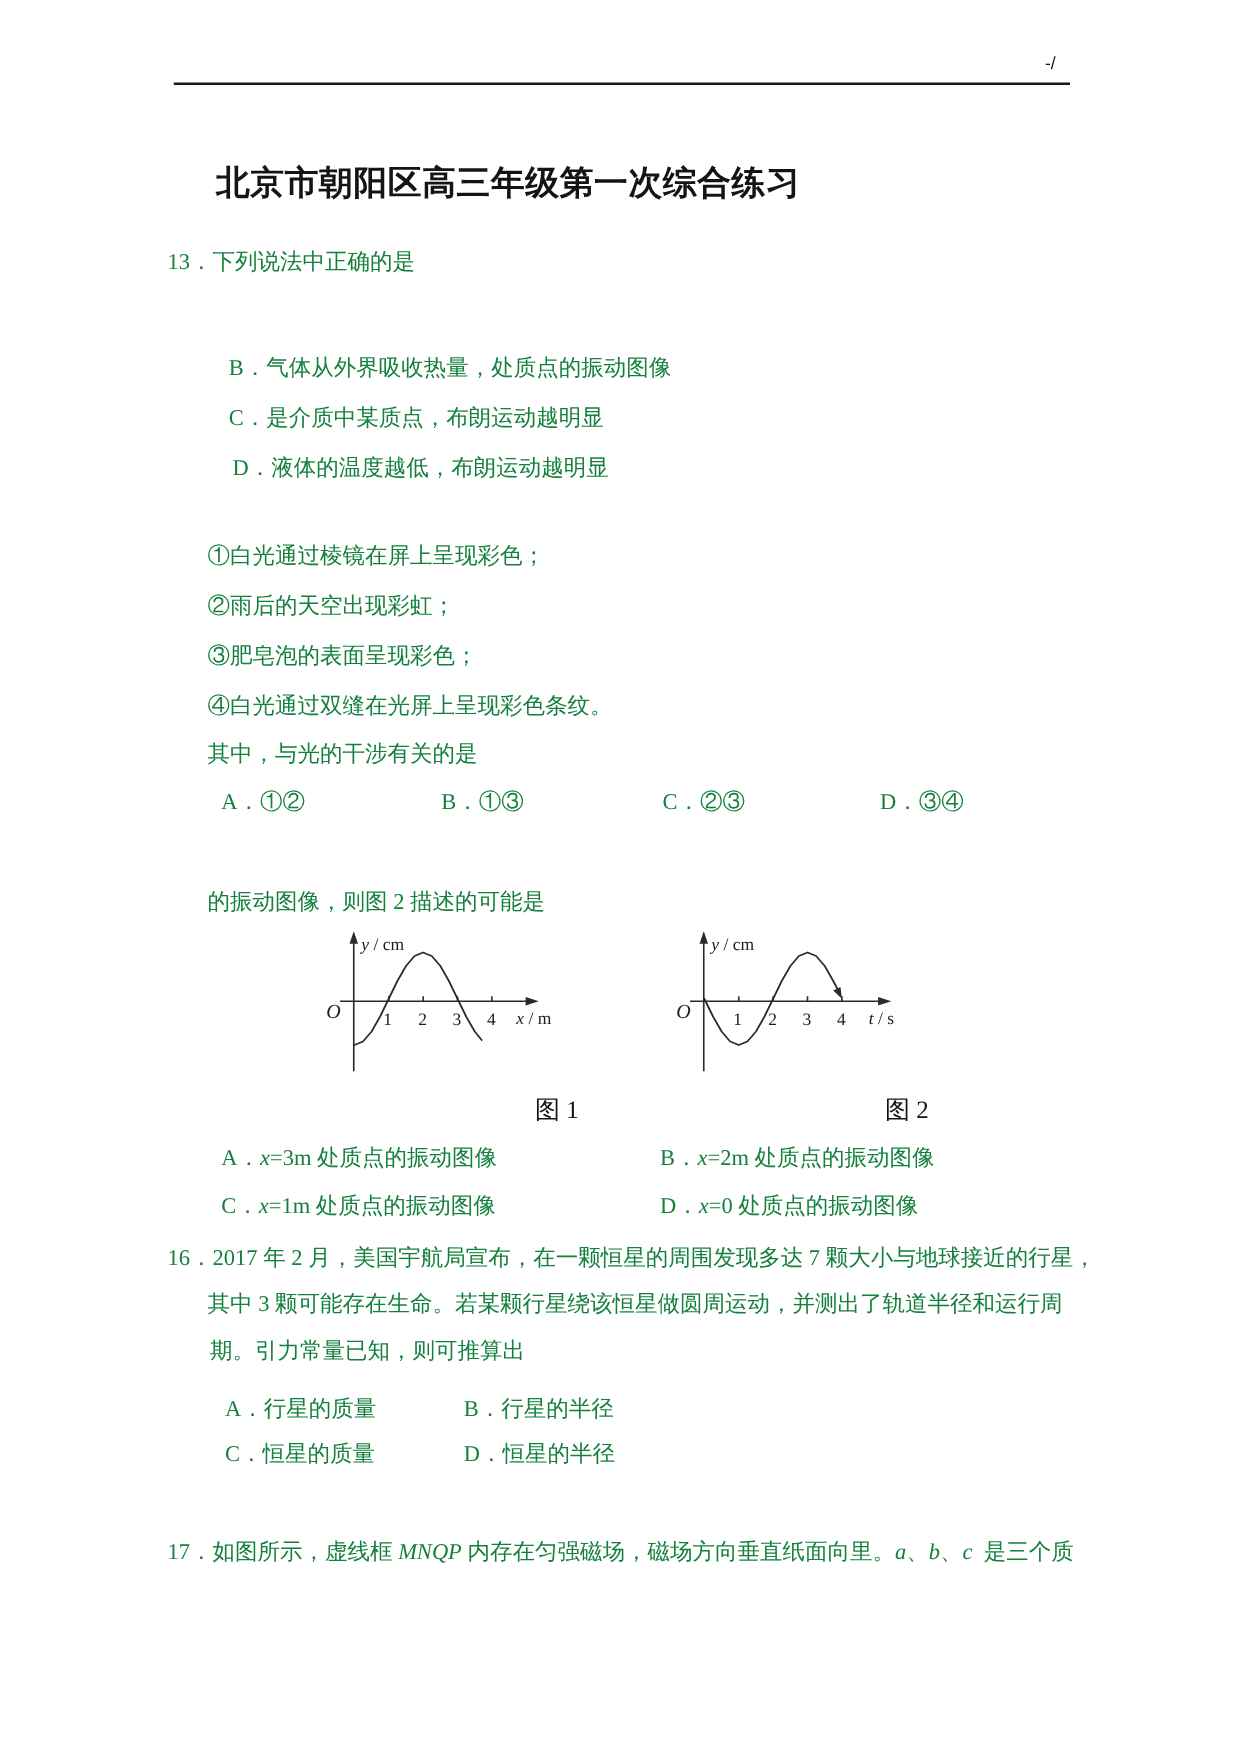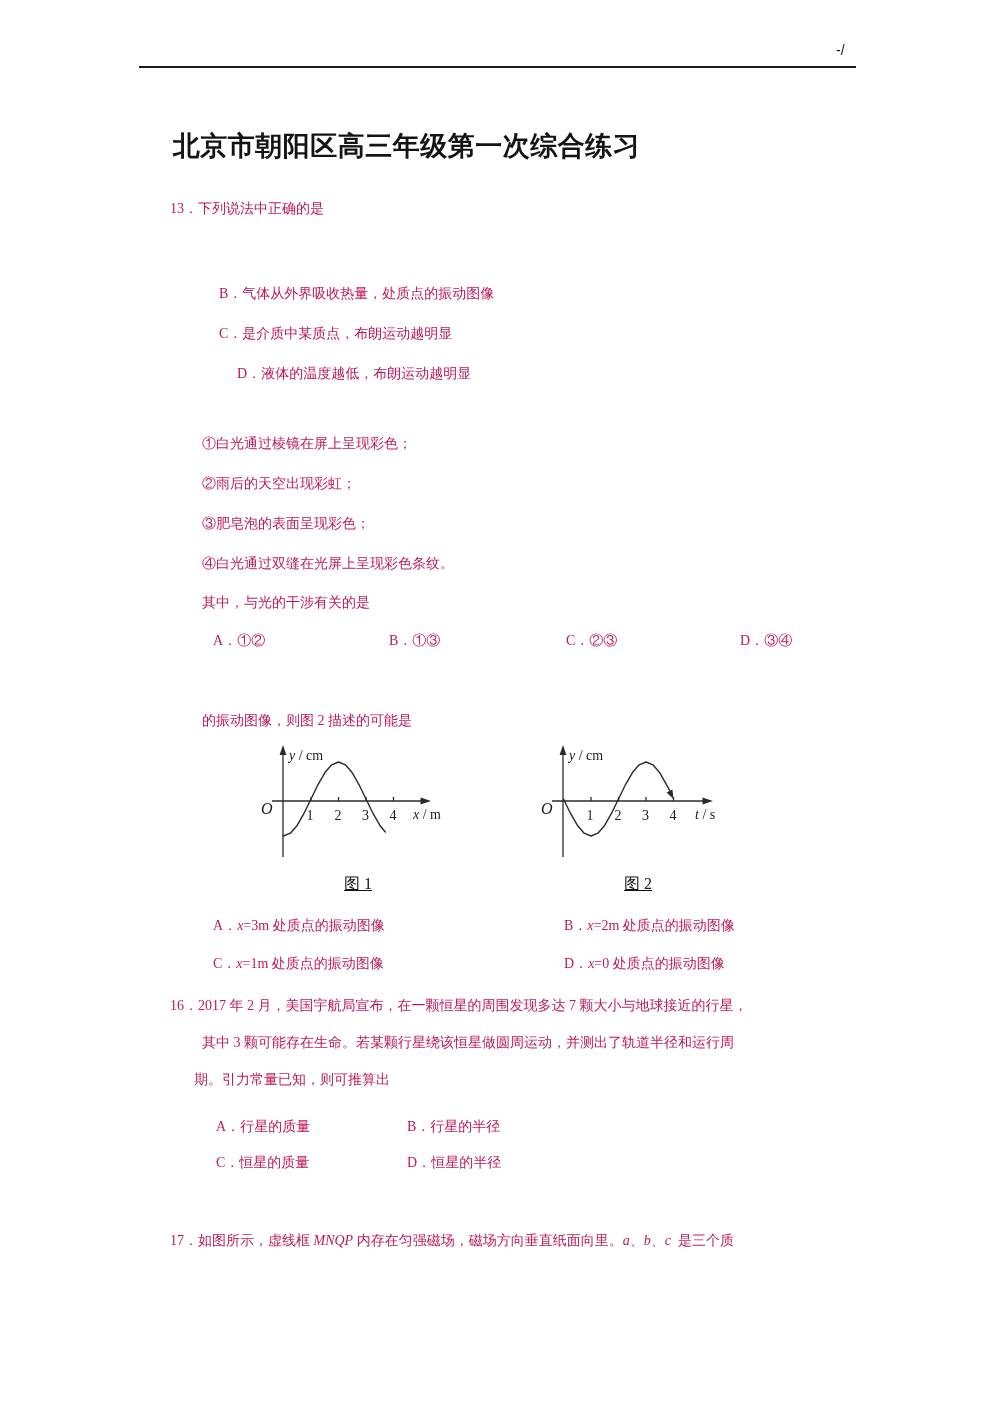--- a/index.html
+++ b/index.html
@@ -6,25 +6,24 @@
   .page{
     position:relative;
     width:993px;height:1404px;
     background:#ffffff;
     font-family:"Liberation Serif","DejaVu Serif",serif;
     color:#141414;
     overflow:hidden;
   }
   .line{
     position:absolute;
-    font-size:14px;
+    font-size:18px;
     line-height:22px;
     white-space:pre;
-    color:#be185d;
-    margin-left:36px;
+    color:#15803d;
   }
   .it{font-style:italic;}
   .title{
     position:absolute;
     top:128px;left:0;width:813px;
     text-align:center;
     font-size:27px;
     font-weight:bold;
     letter-spacing:0.5px;
     white-space:pre;
@@ -47,40 +46,39 @@
     font-family:"Liberation Serif","DejaVu Serif",serif;
     font-size:14px;
     fill:#1c1c1c;
     white-space:pre;
   }
   .fig .axis{stroke:#2a2a2a;stroke-width:1.3;fill:none;}
   .fig .curve{stroke:#2a2a2a;stroke-width:1.4;fill:none;stroke-linejoin:round;stroke-linecap:round;}
   .fig .head{fill:#2a2a2a;stroke:none;}
   .caption{
     position:absolute;width:210px;
-    text-align:center;
-    font-size:16px;
+    text-align:right;
+    font-size:20px;
     white-space:pre;
-    text-decoration:underline;
   }
 </style>
 </head>
 <body>
 
 <div class="page">
 
   <div class="corner">-/</div>
   <div class="hr"></div>
 
   <div class="title">北京市朝阳区高三年级第一次综合练习</div>
 
   <div class="line" style="top:198px;left:134px"><span>13．</span><span>下列说法中正确的是</span></div>
   <div class="line" style="top:283px;left:183px"><span>B．</span><span>气体从外界吸收热量，处质点的振动图像</span></div>
   <div class="line" style="top:323px;left:183px"><span>C．</span><span>是介质中某质点，布朗运动越明显</span></div>
-  <div class="line" style="top:363px;left:201px"><span>D．</span><span>液体的温度越低，布朗运动越明显</span></div>
+  <div class="line" style="top:363px;left:186px"><span>D．</span><span>液体的温度越低，布朗运动越明显</span></div>
 
   <div class="line" style="top:433px;left:166px">①白光通过棱镜在屏上呈现彩色；</div>
   <div class="line" style="top:473px;left:166px">②雨后的天空出现彩虹；</div>
   <div class="line" style="top:513px;left:166px">③肥皂泡的表面呈现彩色；</div>
   <div class="line" style="top:553px;left:166px">④白光通过双缝在光屏上呈现彩色条纹。</div>
   <div class="line" style="top:592px;left:166px">其中，与光的干涉有关的是</div>
   <div class="line" style="top:630px;left:177px"><span>A．</span><span>①②</span></div>
   <div class="line" style="top:630px;left:353px"><span>B．</span><span>①③</span></div>
   <div class="line" style="top:630px;left:530px"><span>C．</span><span>②③</span></div>
   <div class="line" style="top:630px;left:704px"><span>D．</span><span>③④</span></div>
@@ -132,21 +130,21 @@
   </div>
   <div class="caption" style="top:874px;left:533px">图 2</div>
 
   <div class="line" style="top:915px;left:177px"><span>A．</span><span class="it">x</span><span>=3m 处质点的振动图像</span></div>
   <div class="line" style="top:915px;left:528px"><span>B．</span><span class="it">x</span><span>=2m 处质点的振动图像</span></div>
   <div class="line" style="top:953px;left:177px"><span>C．</span><span class="it">x</span><span>=1m 处质点的振动图像</span></div>
   <div class="line" style="top:953px;left:528px"><span>D．</span><span class="it">x</span><span>=0 处质点的振动图像</span></div>
 
   <div class="line" style="top:995px;left:134px"><span>16．</span><span>2017 年 2 月，美国宇航局宣布，在一颗恒星的周围发现多达 7 颗大小与地球接近的行星，</span></div>
   <div class="line" style="top:1032px;left:166px">其中 3 颗可能存在生命。若某颗行星绕该恒星做圆周运动，并测出了轨道半径和运行周</div>
-  <div class="line" style="top:1069px;left:158px">期。引力常量已知，则可推算出</div>
+  <div class="line" style="top:1069px;left:168px">期。引力常量已知，则可推算出</div>
   <div class="line" style="top:1116px;left:180px"><span>A．</span><span>行星的质量</span></div>
   <div class="line" style="top:1116px;left:371px"><span>B．</span><span>行星的半径</span></div>
   <div class="line" style="top:1152px;left:180px"><span>C．</span><span>恒星的质量</span></div>
   <div class="line" style="top:1152px;left:371px"><span>D．</span><span>恒星的半径</span></div>
 
   <div class="line" style="top:1230px;left:134px"><span>17．</span><span><span>如图所示，虚线框 </span><span class="it">MNQP</span><span> 内存在匀强磁场，磁场方向垂直纸面向里。</span><span class="it">a</span><span>、</span><span class="it">b</span><span>、</span><span class="it">c</span><span>  是三个质</span></span></div>
 
 </div>
 
 </body></html>

